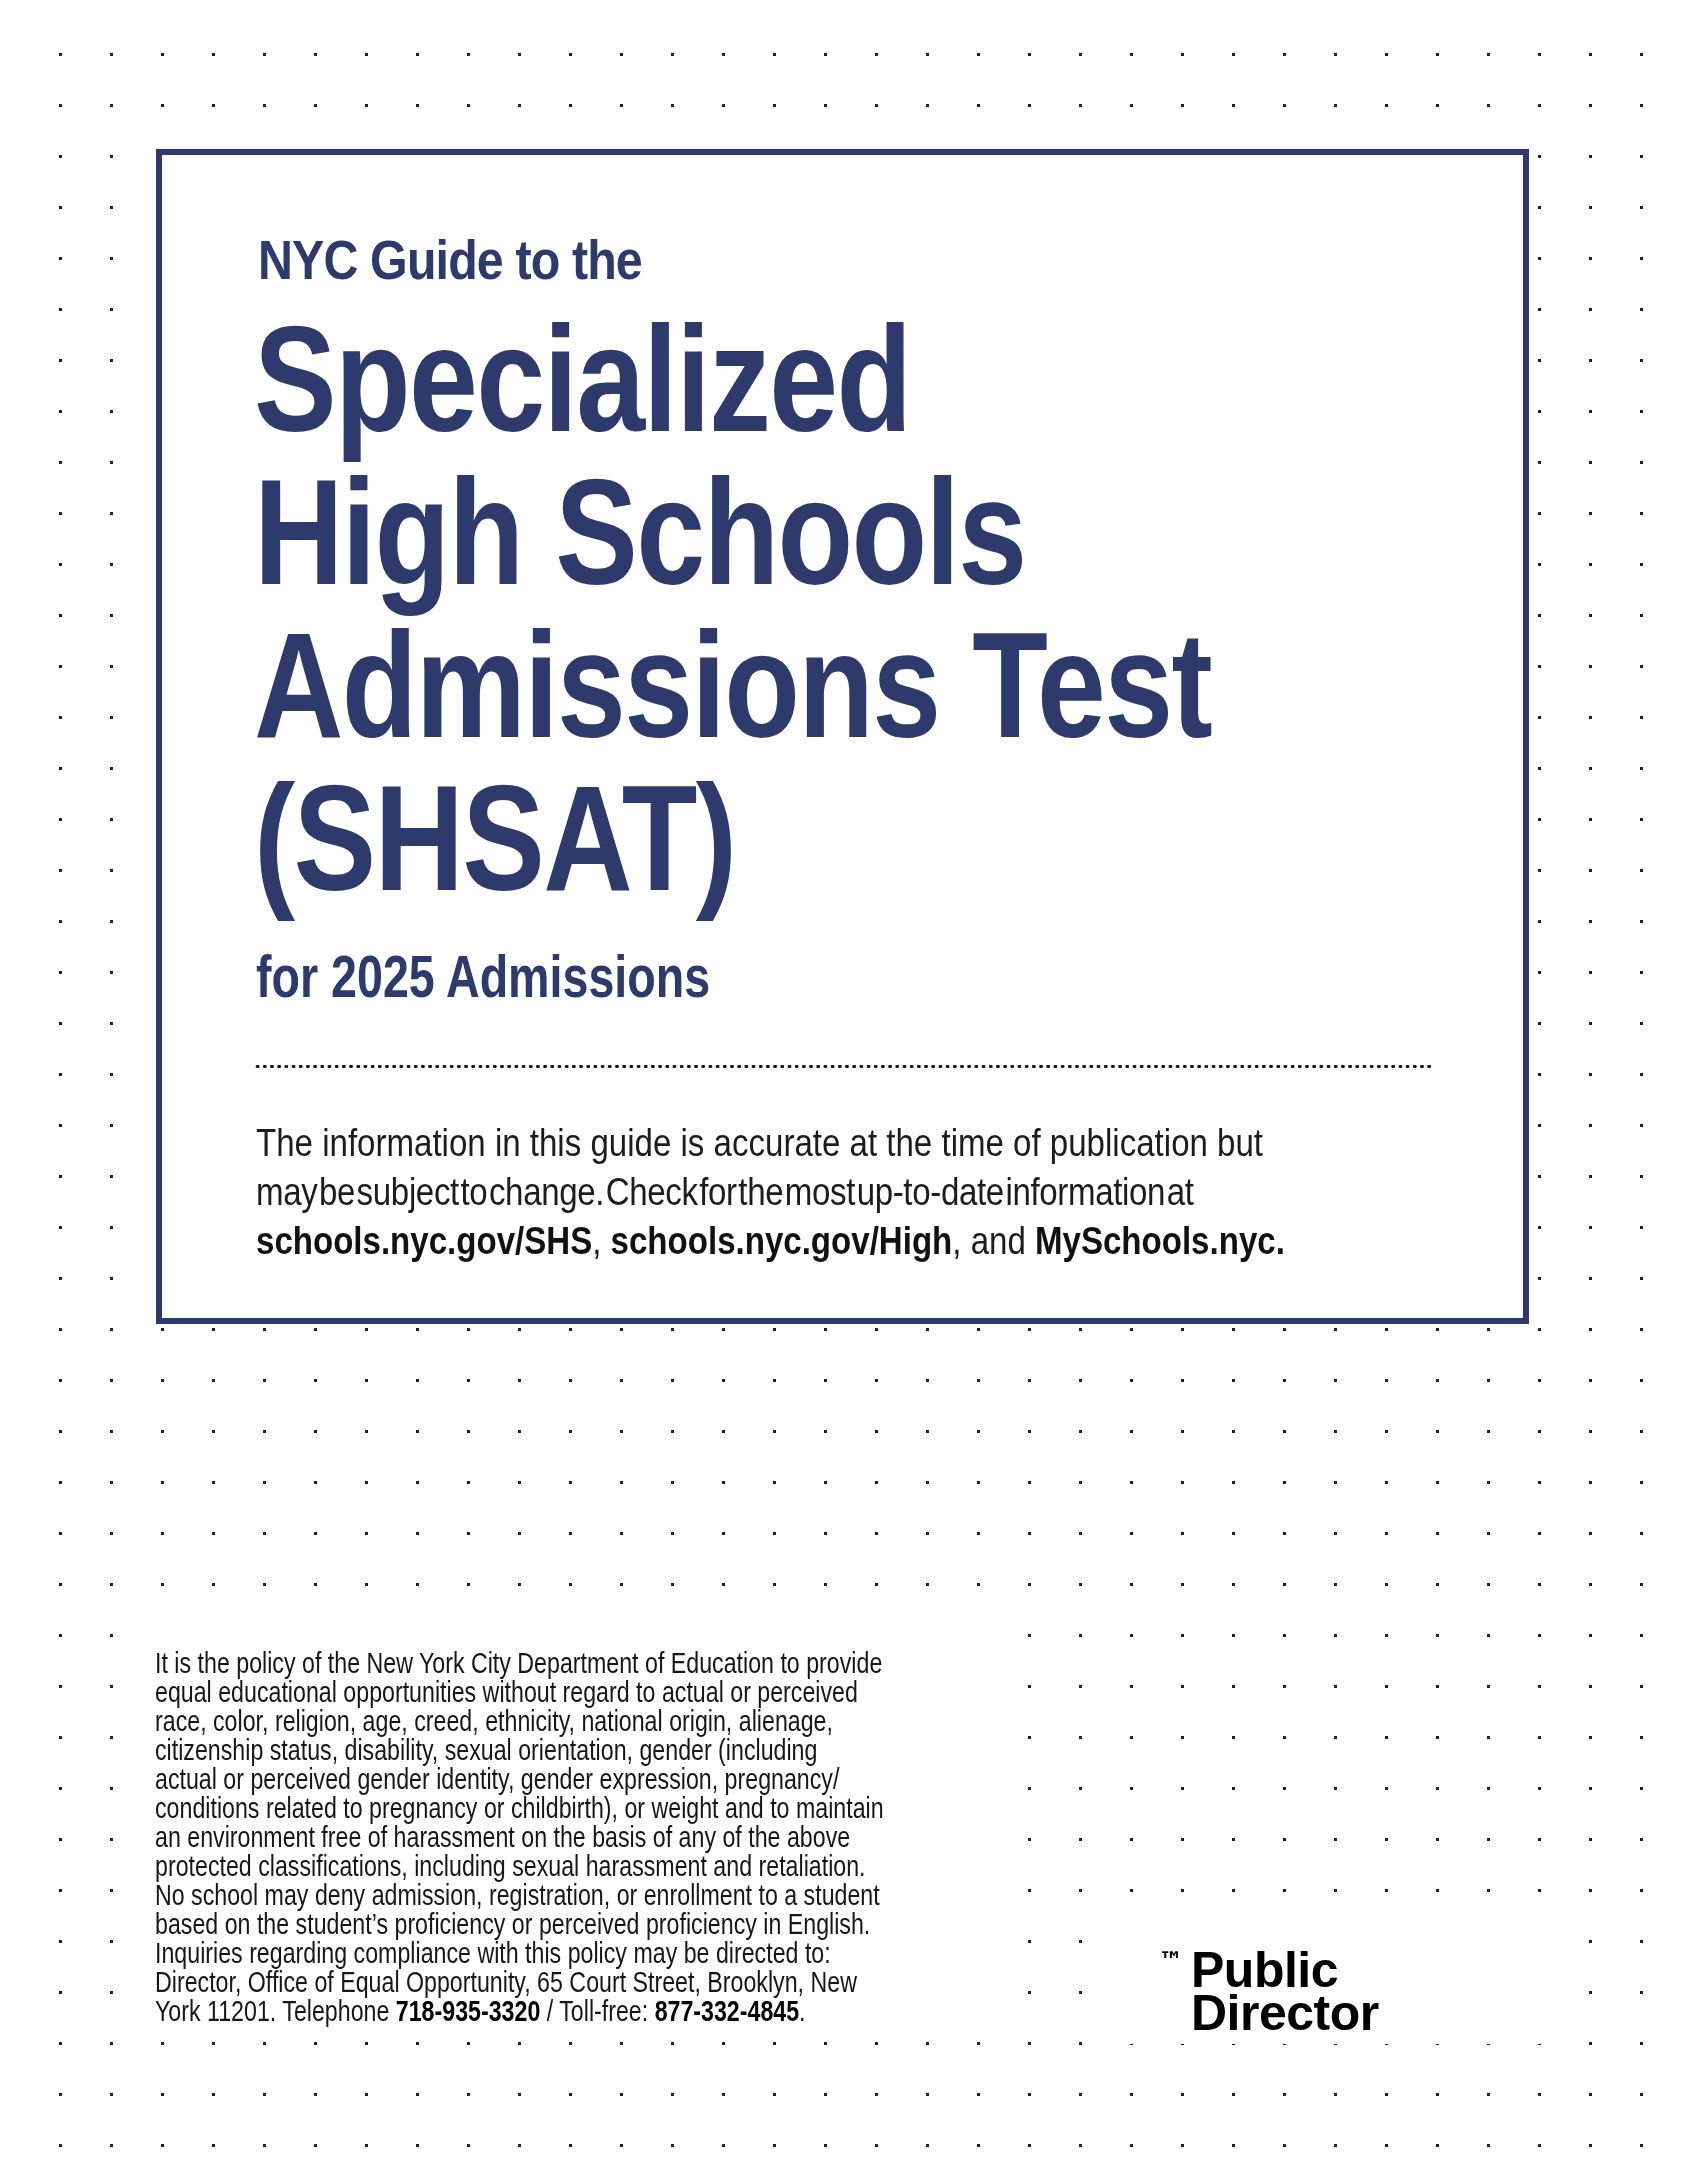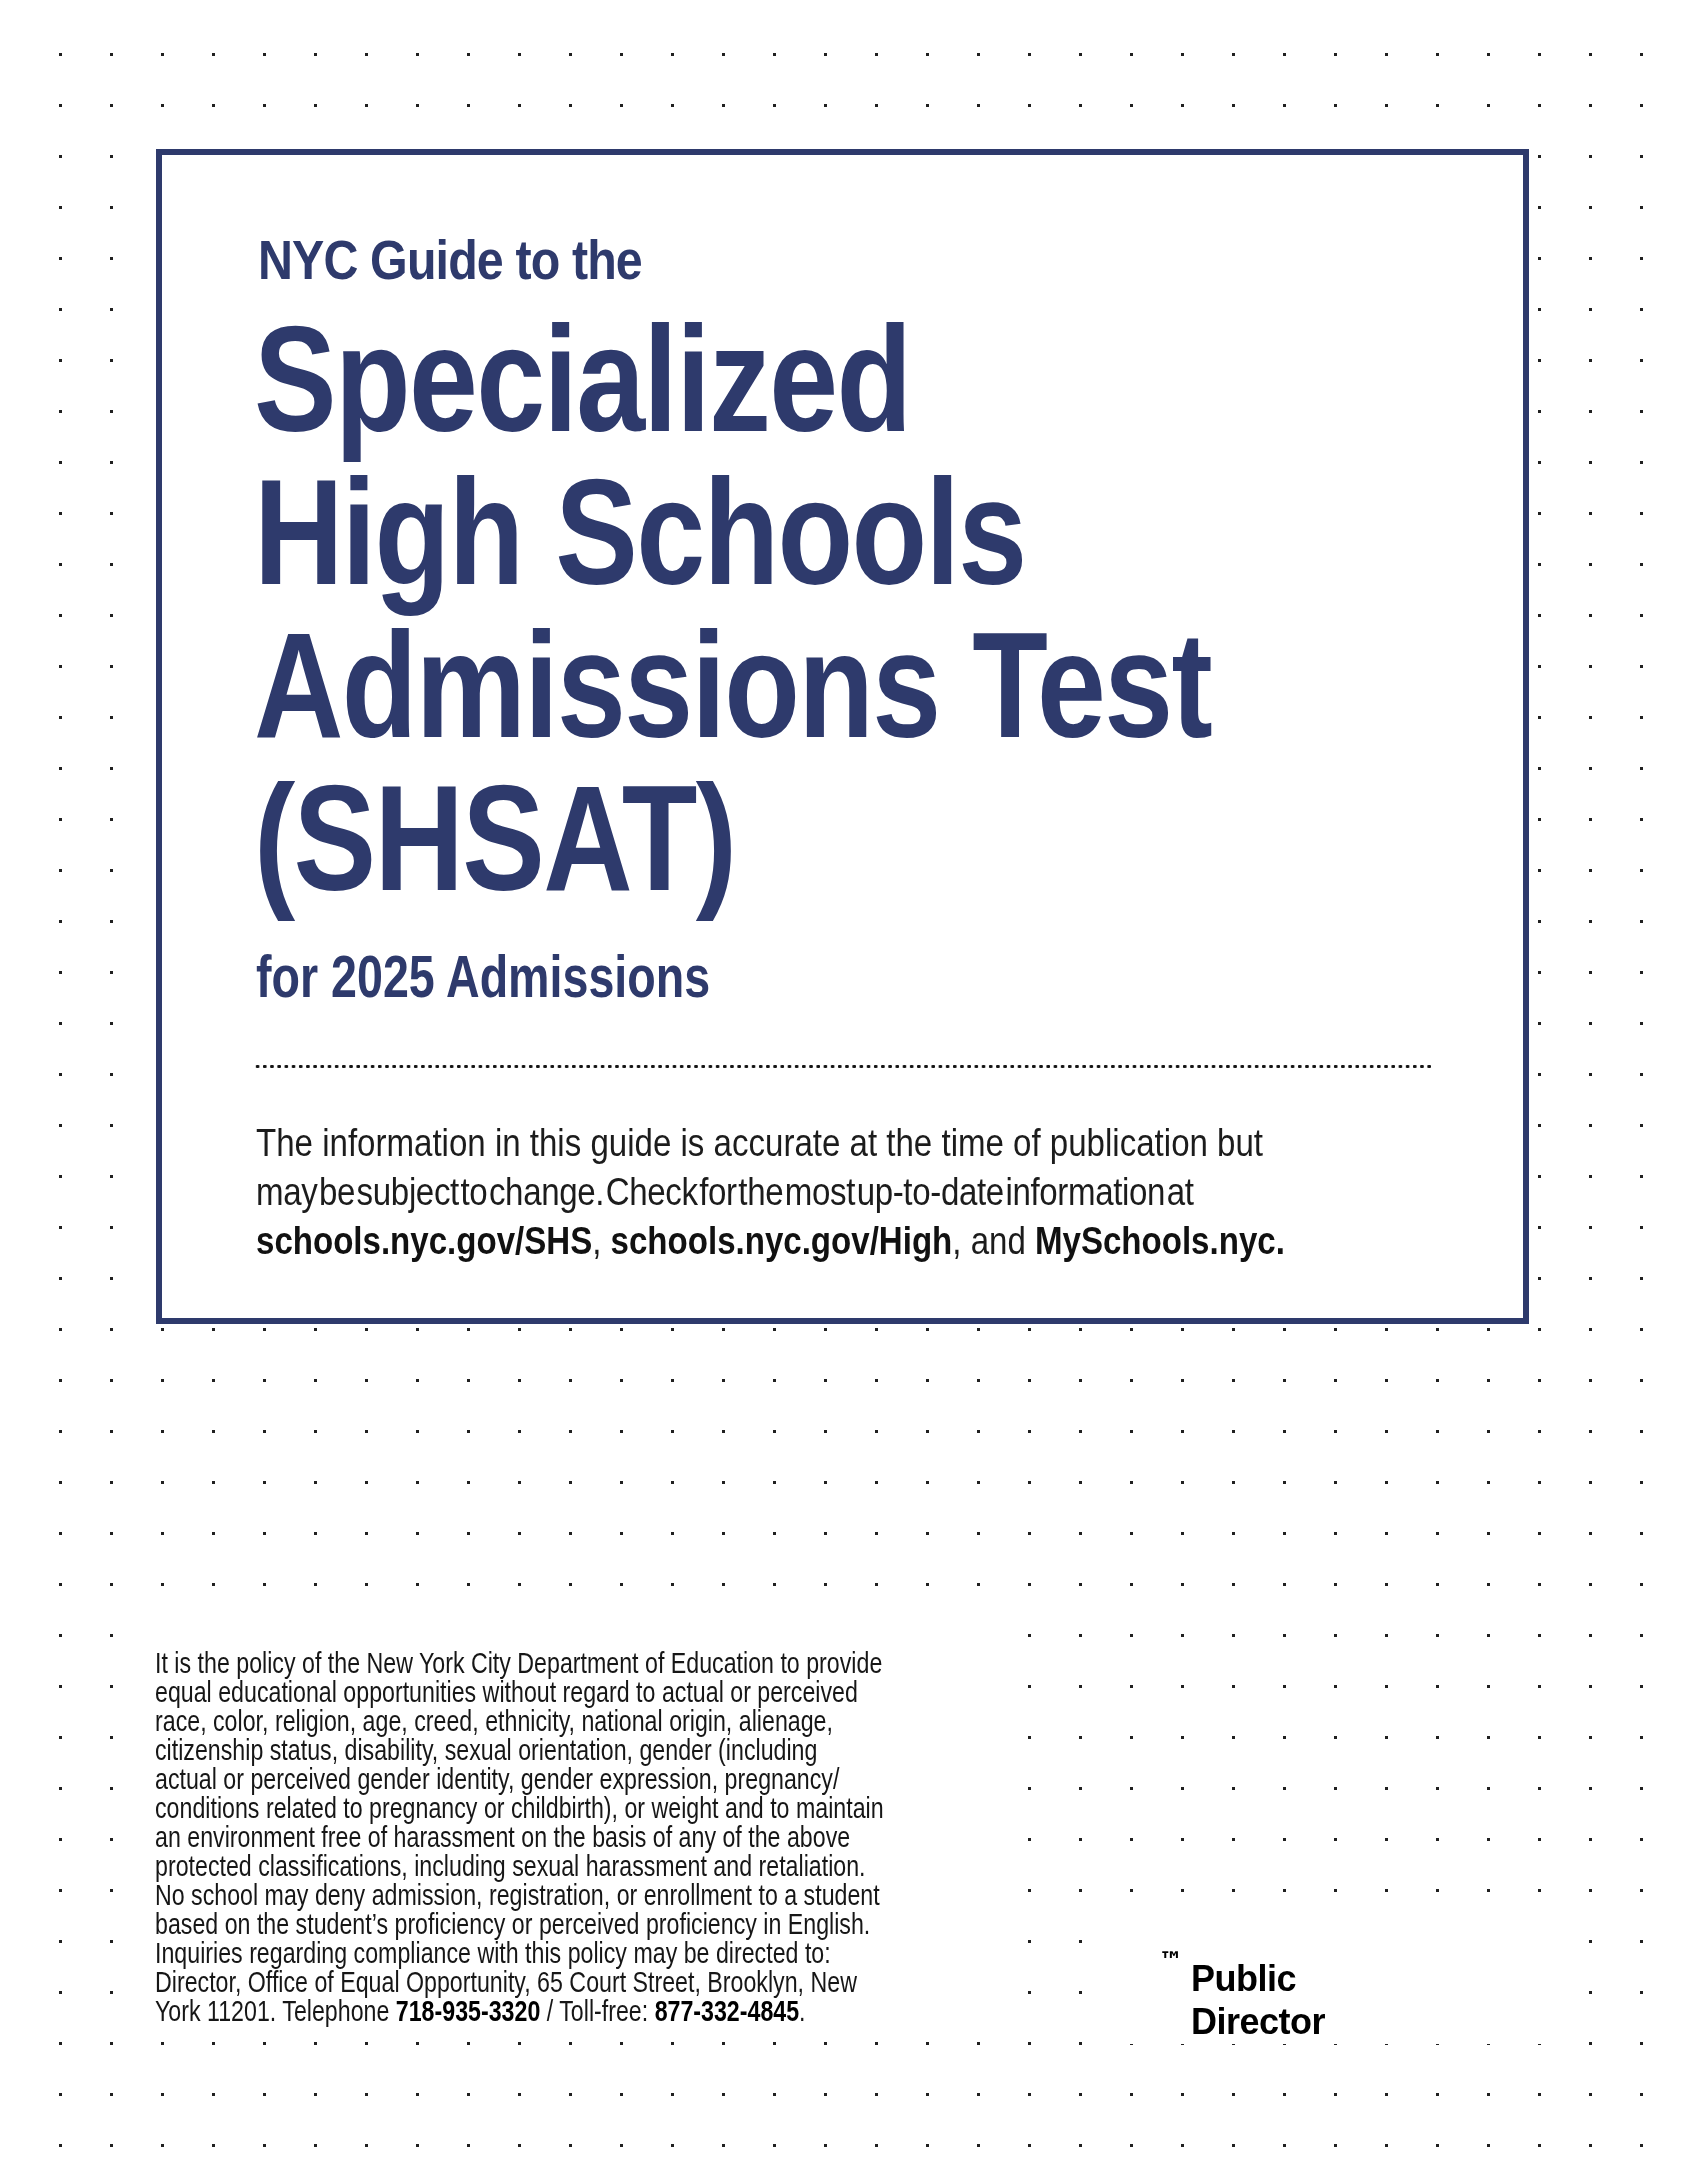--- a/index.html
+++ b/index.html
@@ -68,21 +68,21 @@
   }
   .logo .nyc{
     font-family:"DejaVu Sans",sans-serif;font-weight:bold;
     font-size:102px;line-height:102px;letter-spacing:-11px;white-space:nowrap;
   }
   .logo .tm{
     font-family:"DejaVu Sans",sans-serif;font-weight:bold;
     font-size:24px;line-height:24px;margin:4px 8px 0 13px;
   }
   .logo .stack{
-    margin-top:12px;font-weight:bold;font-size:36px;line-height:43px;
+    margin-top:4px;font-weight:bold;font-size:50px;line-height:43px;
     letter-spacing:-0.5px;white-space:nowrap;
   }
 </style>
 </head>
 <body>
 
 <div class="dots"></div>
 
 <div class="cover-panel"></div>
 

